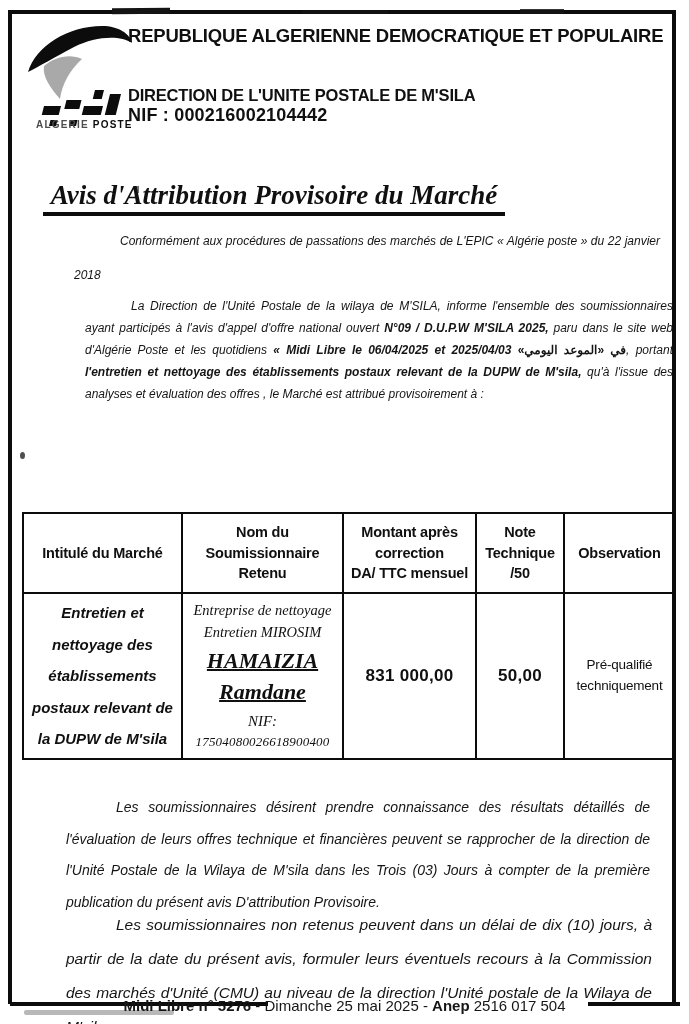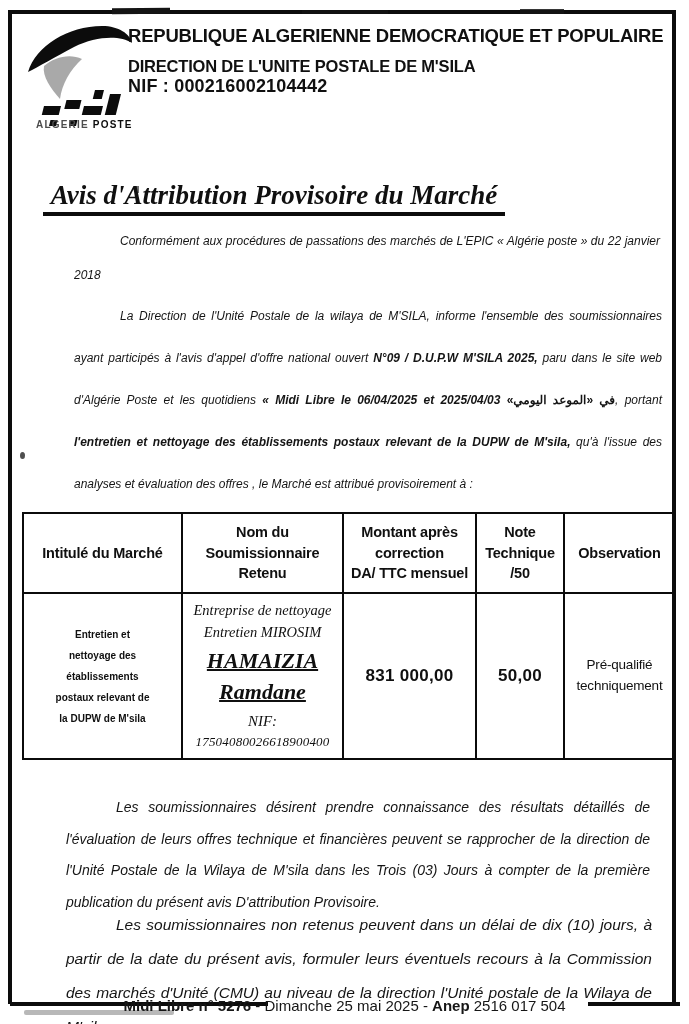--- a/index.html
+++ b/index.html
@@ -13,43 +13,43 @@
   .frame{left:8px;top:10px;width:660px;height:990px;border:4px solid #0c0c0c;border-bottom:none}
   .bseg{height:4px;background:#0c0c0c;top:1002px}
   .bseg-left{left:10px;width:258px}
   .bseg-right{left:588px;width:92px}
 
   
   .logo{left:24px;top:16px;width:118px;height:118px}
   .hdr{left:128px;top:24px;width:540px;font-weight:bold;letter-spacing:-0.2px}
   .hdr-l1,.hdr-l2{font-size:18.5px;line-height:23px}
   .hdr-l2 span{border-bottom:3px solid #0c0c0c;padding-bottom:1px}
-  .hdr-l3{font-size:16.5px;margin-top:10px}
+  .hdr-l3{font-size:16.5px;margin-top:39px}
   .hdr-l4{font-size:18px;letter-spacing:.2px}
 
   
   .title{top:180px;left:0;width:548px;text-align:center}
   .title span{
     font-family:"Liberation Serif",serif;font-style:italic;font-weight:bold;
     font-size:27px;border-bottom:4px solid #0c0c0c;padding:0 8px 2px;
   }
 
   
   .para{font-style:italic;font-size:12px;text-align:justify;color:#151515}
   .p1{top:224px;left:74px;width:586px;line-height:34px;text-indent:46px}
-  .p2{top:295px;left:74px;width:588px;line-height:42px;text-indent:46px}
+  .p2{top:295px;left:85px;width:588px;line-height:22px;text-indent:46px}
   .p3{top:792px;left:66px;width:584px;line-height:31.5px;text-indent:50px;font-size:14px}
   .p4{top:908px;left:66px;width:586px;line-height:34px;text-indent:50px;font-size:15.5px}
 
   
   table.award{position:absolute;top:512px;left:22px;width:652px;border-collapse:collapse;table-layout:fixed}
   .award th,.award td{border:2.5px solid #0b0b0b;text-align:center;vertical-align:middle;padding:2px 3px;overflow:hidden}
   .award th{font-size:14.5px;line-height:1.42;white-space:pre-line;height:74px;letter-spacing:-0.2px}
   .award td{height:160px}
-  .cell-intitule{font-weight:bold;font-size:10px;line-height:2.1;white-space:pre-line}
+  .cell-intitule{font-style:italic;font-weight:bold;font-size:15px;line-height:2.1;white-space:pre-line}
   .cell-soum{font-family:"Liberation Serif",serif;font-style:italic;font-size:14.5px;line-height:1.5}
   .soum-name{font-size:22px;font-weight:bold;text-decoration:underline;text-decoration-thickness:2px;white-space:pre-line;line-height:1.4;margin:2px 0}
   .soum-niflab{font-size:15px}
   .soum-nifnum{font-size:13px;letter-spacing:.2px}
   .cell-montant,.cell-note{font-weight:bold;font-size:17px;letter-spacing:.3px}
   .cell-obs{font-weight:normal;font-size:13.5px;line-height:1.55;white-space:pre-line;letter-spacing:-0.2px}
 
   
   .footer{top:997px;left:0;width:689px;text-align:center;font-size:15px;color:#161616}
 

